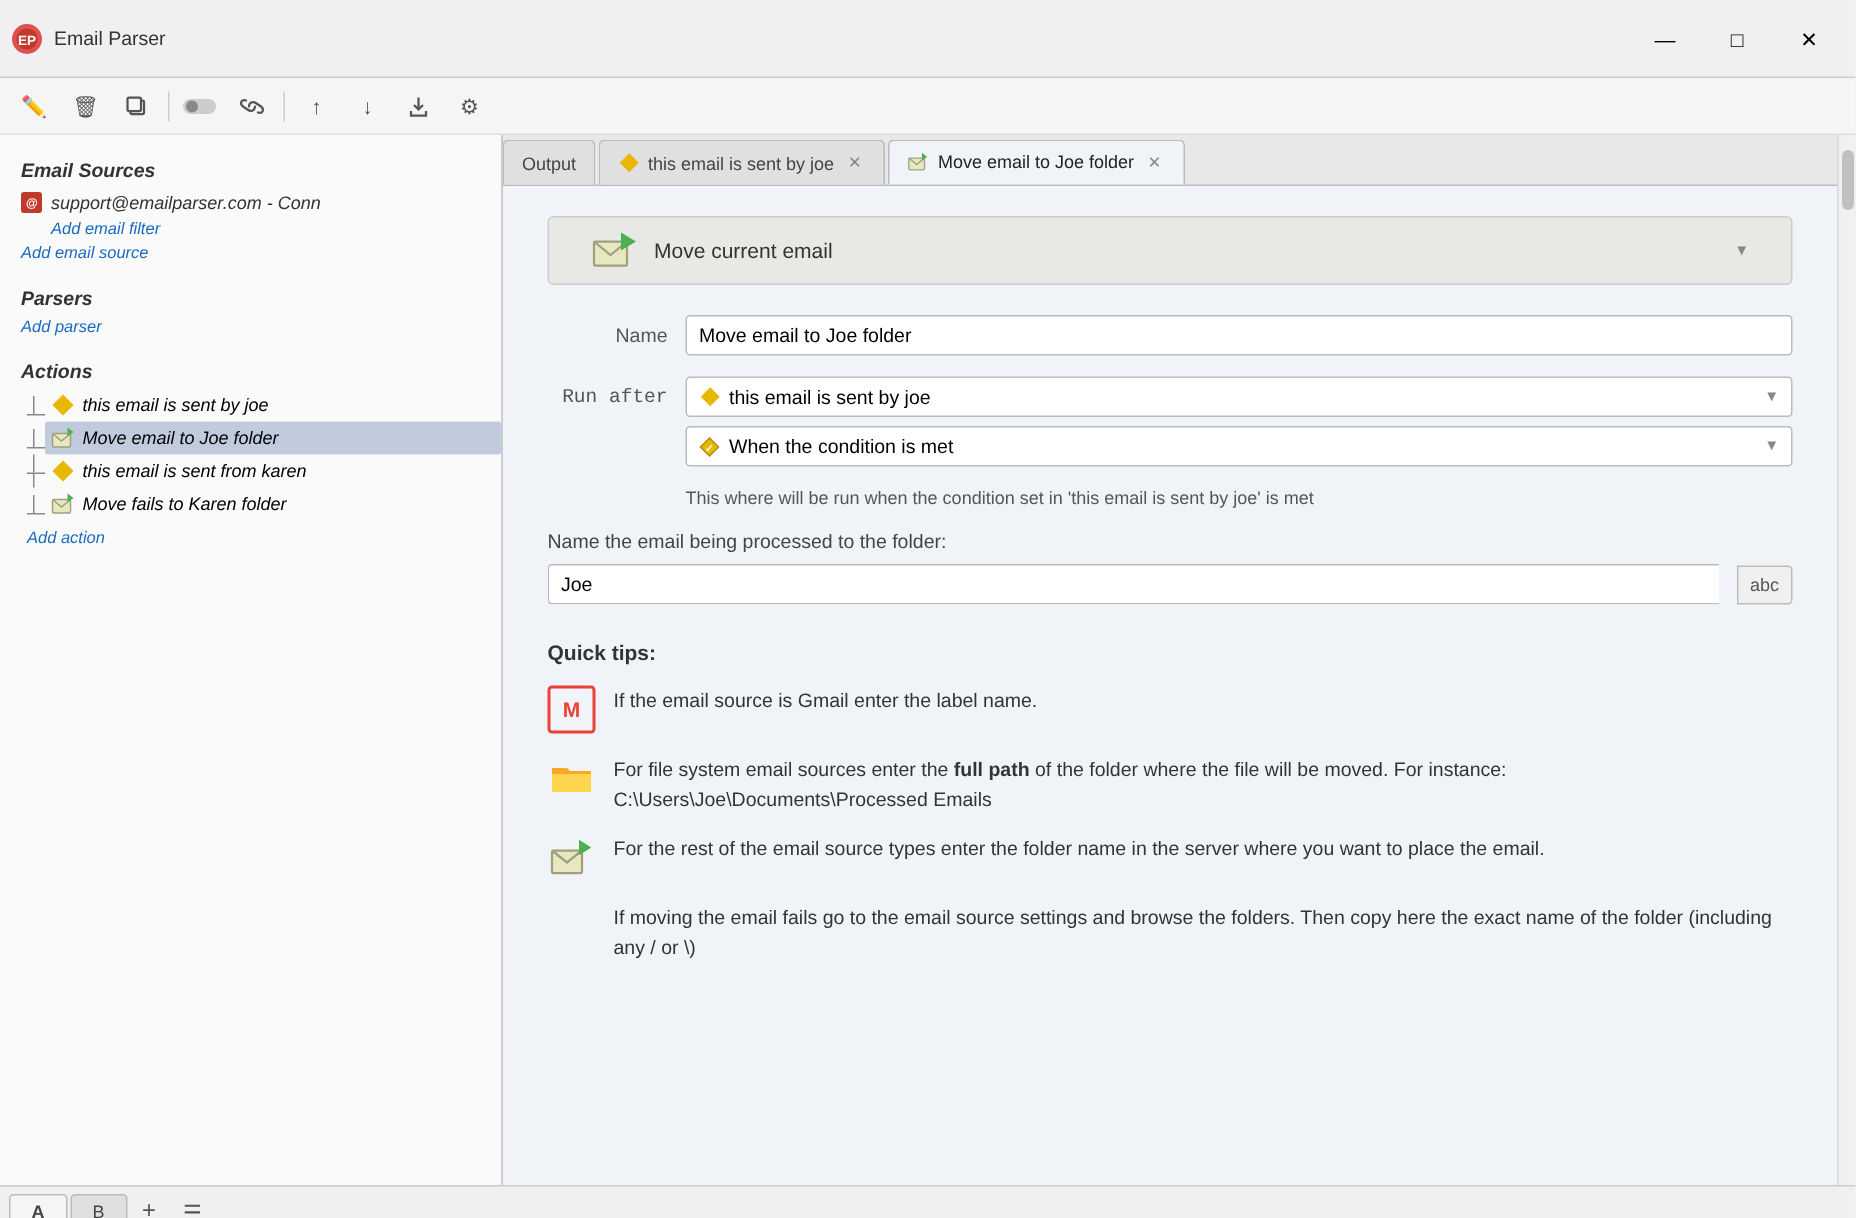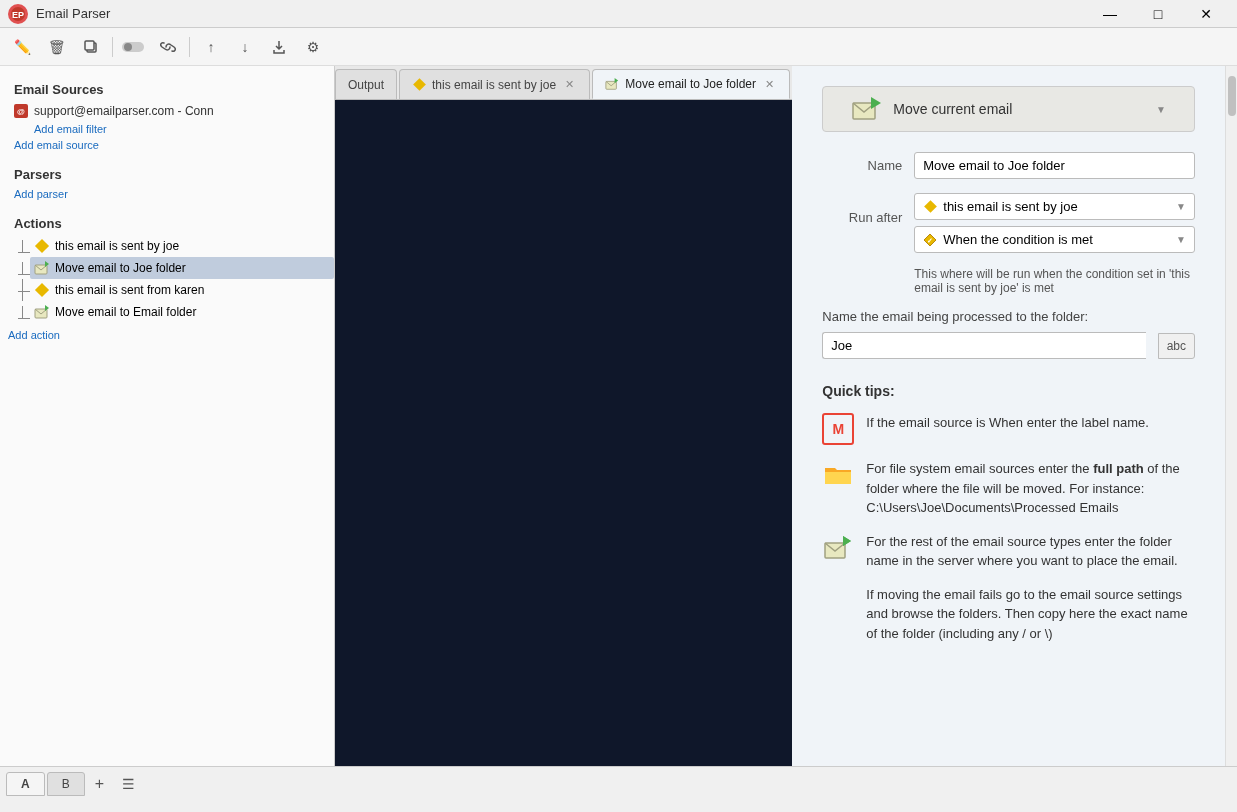--- a/index.html
+++ b/index.html
@@ -1,21 +1,21 @@
 <!DOCTYPE html>
 <html><head>
   <meta charset="utf-8">
   <style>
     * { box-sizing: border-box; margin: 0; padding: 0; }
     body { font-family: 'Segoe UI', Arial, sans-serif; font-size: 13px; background: #f0f0f0; width: 1237px; height: 812px; overflow: hidden; }
 
     
     .title-bar {
       background: #f0f0f0;
-      height: 28px;
+      height: 52px;
       display: flex;
       align-items: center;
       padding: 0 8px;
       border-bottom: 1px solid #ccc;
       user-select: none;
     }
     .title-bar-icon {
       width: 20px; height: 20px;
       background: #e05050;
       border-radius: 50%;
@@ -59,41 +59,42 @@
     .main-layout { display: flex; height: calc(812px - 40px - 38px - 34px); }
 
     
     .sidebar {
       width: 335px;
       background: #fafafa;
       border-right: 1px solid #ccc;
       padding: 10px 0;
       overflow-y: auto;
       flex-shrink: 0;
+      font-style: italic;
     }
     .sidebar-section-title {
       font-weight: bold;
       font-size: 13px;
       color: #333;
       padding: 6px 14px 4px;
     }
     .sidebar-link {
       color: #1a6bbf;
       text-decoration: none;
       padding: 2px 14px 2px 14px;
       display: block;
       font-size: 11px;
     }
 
     
     .content-area {
       flex: 1;
-      background: #0f172a;
-      display: flex;
-      flex-direction: row;
+      background: #a3a3a3;
+      display: flex;
+      flex-direction: column;
       overflow: hidden;
       justify-content: space-between;
     }
 
     
     .tabs-bar {
       display: flex;
       background: #e8e8e8;
       border-bottom: 1px solid #bbb;
       height: 34px;
@@ -473,27 +474,27 @@
           <div style="width:12px; height:1px; background:#888; align-self:flex-end;"></div>
         </div>
         <div class="tree-item-content">
           <div style="position:relative;width:16px;height:16px;flex-shrink:0;">
             <svg width="16" height="16" viewBox="0 0 16 16">
               <rect x="1" y="5" width="12" height="9" rx="1" fill="#e8e8c0" stroke="#a0a080" stroke-width="1"></rect>
               <polyline points="1,5 7,10 13,5" fill="none" stroke="#a0a080" stroke-width="1"></polyline>
               <polygon points="11,1 15,4 11,7" fill="#4CAF50"></polygon>
             </svg>
           </div>
-          <span style="font-size:12px;">Move email to Email folder</span>
+          <span style="font-size:12px;">Move fails to Karen folder</span>
         </div>
       </div>
 
     </div>
 
-    <a class="sidebar-link" style="padding-left:8px; margin-top:4px; display:block;">Add action</a>
+    <a class="sidebar-link" style="padding-left:18px; margin-top:4px; display:block;">Add action</a>
   </div>
 
   <div class="content-area">
 
     <div class="tabs-bar">
       <div class="tab">
         <span>Output</span>
       </div>
       <div class="tab">
         <div class="diamond-wrapper" style="width:14px;height:14px;">
@@ -530,21 +531,21 @@
         </div>
         <span class="chevron-icon">▼</span>
       </div>
 
       <div class="form-row">
         <span class="form-label">Name</span>
         <input class="form-input" type="text" value="Move email to Joe folder" style="">
       </div>
 
       <div class="form-row" style="align-items:flex-start;">
-        <span class="form-label" style="margin-top:17px;">Run after</span>
+        <span class="form-label" style="margin-top:6px;font-family:Liberation Mono, monospace;">Run after</span>
         <div class="run-after-col">
 
           <div class="select-like">
             <div class="select-like-left">
               <div class="diamond-wrapper" style="width:14px;height:14px;">
                 <div style="width:9px;height:9px;background:#e8b800;transform:rotate(45deg);"></div>
               </div>
               <span>this email is sent by joe</span>
             </div>
             <span class="chevron-icon">▼</span>
@@ -576,21 +577,21 @@
       </div>
 
       <div class="quick-tips">
         <div class="quick-tips-title">Quick tips:</div>
 
         <div class="tip-row">
           <div class="tip-icon" style="width:32px;height:32px;border:2px solid #EA4335;border-radius:3px;display:flex;align-items:center;justify-content:center;">
             <span style="color:#EA4335;font-weight:bold;font-size:14px;">M</span>
           </div>
           <div class="tip-text">
-            <span>If the email source is When enter the label name.</span>
+            <span>If the email source is Gmail enter the label name.</span>
           </div>
         </div>
 
         <div class="tip-row">
           <div class="tip-icon">
             <svg width="30" height="26" viewBox="0 0 30 26">
               <path d="M2 6 L2 22 L28 22 L28 8 L14 8 L12 6 Z" fill="#F9A825"></path>
               <path d="M2 10 L28 10 L28 22 L2 22 Z" fill="#FFD54F"></path>
             </svg>
           </div>

